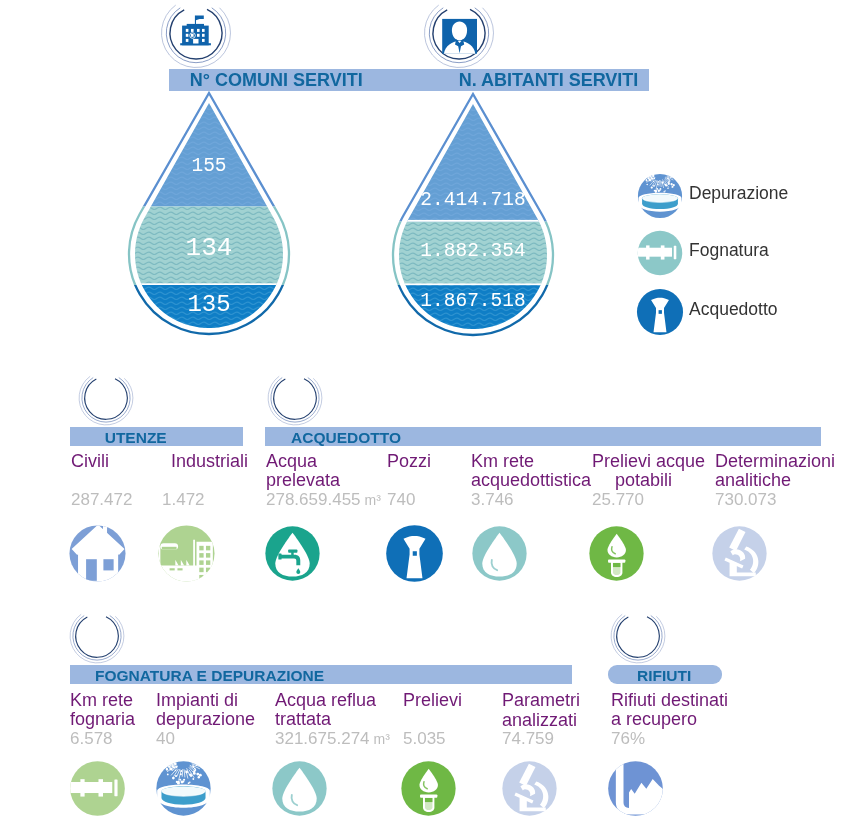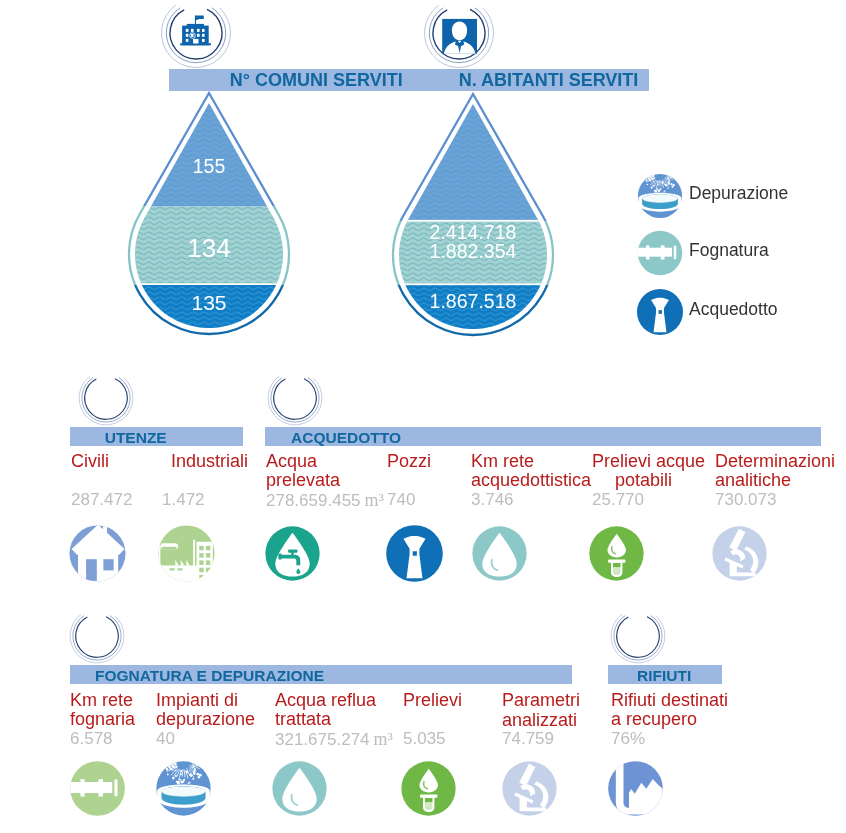--- a/index.html
+++ b/index.html
@@ -1,27 +1,27 @@
 <!DOCTYPE html>
 <html><head>
 <meta charset="utf-8">
 <title>Infografica Servizio Idrico Integrato</title>
 <style>
   html,body{margin:0;padding:0;}
   body{width:846px;height:833px;background:#ffffff;position:relative;overflow:hidden;
        font-family:"Liberation Sans",sans-serif;}
   .banner{position:absolute;background:#9cb7e0;color:#11679f;font-weight:bold;white-space:nowrap;}
   .banner span{position:absolute;left:0;top:0;width:100%;text-align:center;}
-  .dropwrap{position:absolute;}
+  .dropwrap{position:absolute;font-family:Liberation Mono, monospace;}
   .dropnum{position:absolute;color:#ffffff;text-align:center;width:168px;left:0;}
   .iconwrap{position:absolute;}
   .legend-label{position:absolute;font-size:19px;color:#333333;white-space:nowrap;}
-  .stat-title{position:absolute;color:#b91c1c;font-size:18px;line-height:20.5px;}
+  .stat-title{position:absolute;color:#701a75;font-size:18px;line-height:20.5px;}
   .stat-value{position:absolute;color:#bdbdbd;font-size:17px;white-space:nowrap;}
-  .unitsp{margin-left:4px;font-size:18px;font-family:Liberation Serif, serif;}
+  .unitsp{margin-left:4px;font-size:14px;}
   .unitsp:empty{display:none;}
   svg{display:block;overflow:visible;}
 </style>
 </head>
 <body>
 
 <svg width="0" height="0" style="position:absolute;overflow:hidden" aria-hidden="true">
  <defs>
   <pattern id="wavetop" width="11" height="5" patternUnits="userSpaceOnUse">
     <rect width="11" height="5" fill="#649fd4"></rect>
@@ -32,21 +32,21 @@
     <path d="M-1 3.3 q2.75 -2.4 5.5 0 t5.5 0 t5.5 0" stroke="#7dbac1" stroke-width="1.15" fill="none"></path>
   </pattern>
   <pattern id="wavebot" width="11" height="5" patternUnits="userSpaceOnUse">
     <rect width="11" height="5" fill="#0f7ec6"></rect>
     <path d="M-1 3.3 q2.75 -2.4 5.5 0 t5.5 0 t5.5 0" stroke="#2d92d0" stroke-width="1.15" fill="none"></path>
   </pattern>
  </defs>
 </svg>
 
 <div class="banner" style="left:169px;top:68.5px;width:480px;height:22px;font-size:18px;">
-    <span style="left:20.8px;width:auto;text-align:left;top:1.5px;margin-left:40px;">N° COMUNI SERVITI</span>
+    <span style="left:20.8px;width:auto;text-align:left;top:1.5px;">N° COMUNI SERVITI</span>
     <span style="left:289.7px;width:auto;text-align:left;top:1.5px;">N. ABITANTI SERVITI</span>
   </div>
 <div class="iconwrap" style="left:161px;top:-2px;">
     <svg width="70" height="70" viewBox="0 0 70 70">
       <path d="M 14.72 7.09 A 34.50 34.50 0 1 0 58.53 9.77" fill="none" stroke="#a9b6d4" stroke-width="0.8"></path>
       <path d="M 19.26 9.81 A 29.70 29.70 0 1 0 50.74 9.81" fill="none" stroke="#6c84b6" stroke-width="0.8"></path>
       <path d="M 23.20 11.83 A 26.00 26.00 0 1 0 45.99 11.44" fill="none" stroke="#24406f" stroke-width="1.4"></path>
     </svg>
   </div>
 <div class="iconwrap" style="left:178px;top:12px;">
@@ -121,21 +121,21 @@
       </g>
 <g clip-path="url(#dc1)">
 <rect x="0" y="0" width="168" height="116.5" fill="url(#wavetop)"></rect>
 <rect x="0" y="116.5" width="168" height="78.5" fill="url(#wavemid)"></rect>
 <rect x="0" y="195.0" width="168" height="55.0" fill="url(#wavebot)"></rect>
 <rect x="0" y="193.3" width="168" height="1.7" fill="#ffffff"></rect>
 </g>
     </svg>
 <div class="dropnum" style="top:65.0px;font-size:19.5px;">155</div>
 <div class="dropnum" style="top:143.0px;font-size:26px;">134</div>
-<div class="dropnum" style="top:200.5px;font-size:21px;">135</div>
+<div class="dropnum" style="top:200.5px;font-size:24px;">135</div>
 </div>
 <div class="dropwrap" style="left:389px;top:91px;width:168px;height:250px;">
 <svg width="168" height="250" viewBox="0 0 168 250">
 <defs>
 <clipPath id="dc2">
           <path d="M 84 13 L 148.50 127.74 A 74 74 0 1 1 19.50 127.74 Z"></path>
         </clipPath>
 <clipPath id="dt2">
           <rect x="-6" y="-6" width="180" height="136.6"></rect>
         </clipPath>
@@ -156,21 +156,21 @@
         <path d="M 84 3 L 153.42 124.25 A 80 80 0 1 1 14.58 124.25 Z" fill="none" stroke="#1169aa" stroke-width="2.3"></path>
       </g>
 <g clip-path="url(#dc2)">
 <rect x="0" y="0" width="168" height="130.6" fill="url(#wavetop)"></rect>
 <rect x="0" y="130.6" width="168" height="63.5" fill="url(#wavemid)"></rect>
 <rect x="0" y="194.1" width="168" height="55.9" fill="url(#wavebot)"></rect>
 <rect x="0" y="192.4" width="168" height="1.7" fill="#ffffff"></rect>
 <rect x="0" y="128.9" width="168" height="1.7" fill="#ffffff"></rect>
 </g>
     </svg>
-<div class="dropnum" style="top:98.0px;font-size:19.5px;margin-top:32px;">2.414.718</div>
+<div class="dropnum" style="top:98.0px;font-size:19.5px;">2.414.718</div>
 <div class="dropnum" style="top:149.0px;font-size:19.5px;">1.882.354</div>
 <div class="dropnum" style="top:198.5px;font-size:19.5px;">1.867.518</div>
 </div>
 <div class="iconwrap" style="left:636.4px;top:172.3px;">
     <svg width="48" height="48" viewBox="0 0 60 60">
       <defs>
         <clipPath id="tankclip48">
           <circle cx="30" cy="30" r="27.6"></circle>
         </clipPath>
       </defs>
@@ -293,21 +293,21 @@
 <div class="legend-label" style="left:689px;top:298.5px;font-size:17.5px;">Acquedotto</div>
 <div class="banner" style="left:70px;top:427px;width:173px;height:19px;font-size:15.5px;">
     <span style="top:1.5px;left:34.7px;width:auto;text-align:left;">UTENZE</span>
   </div>
 <div class="banner" style="left:265px;top:427px;width:556px;height:19px;font-size:15.5px;">
     <span style="top:1.5px;left:26px;width:auto;text-align:left;">ACQUEDOTTO</span>
   </div>
 <div class="banner" style="left:70px;top:665px;width:502px;height:19px;font-size:15.5px;">
     <span style="top:1.5px;left:25px;width:auto;text-align:left;">FOGNATURA E DEPURAZIONE</span>
   </div>
-<div class="banner" style="left:608px;top:665px;width:114px;height:19px;font-size:15.5px;">
+<div class="banner" style="left:608px;top:665px;width:114px;height:19px;font-size:15.5px;border-radius:9px;">
     <span style="top:1.5px;left:29px;width:auto;text-align:left;">RIFIUTI</span>
   </div>
 <div class="iconwrap" style="left:77.6px;top:369.9px;">
     <svg width="56" height="56" viewBox="0 0 56 56">
       <path d="M 12.19 6.24 A 26.90 26.90 0 1 0 46.35 8.33" fill="none" stroke="#a9b6d4" stroke-width="0.7"></path>
       <path d="M 15.23 7.56 A 24.10 24.10 0 1 0 40.77 7.56" fill="none" stroke="#6c84b6" stroke-width="0.7"></path>
       <path d="M 18.33 9.02 A 21.30 21.30 0 1 0 37.00 8.70" fill="none" stroke="#24406f" stroke-width="1.15"></path>
     </svg>
   </div>
 <div class="iconwrap" style="left:267.0px;top:369.9px;">

